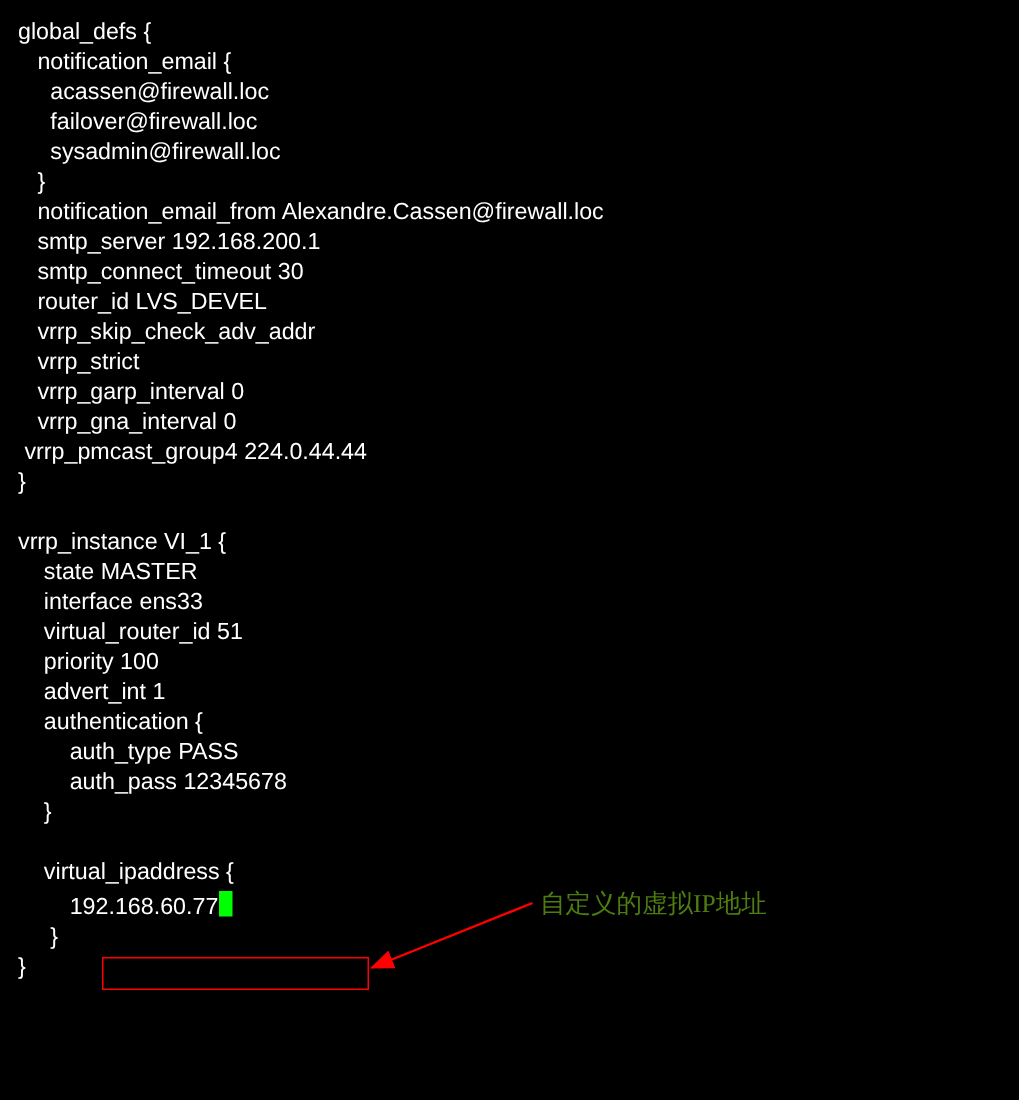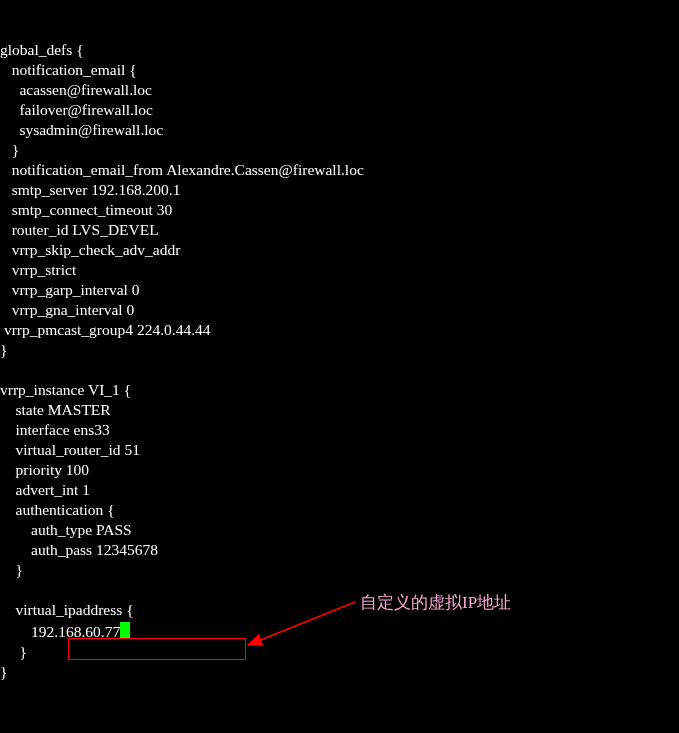--- a/index.html
+++ b/index.html
@@ -5,49 +5,48 @@
   html, body {
     margin: 0;
     padding: 0;
     background: #000000;
     width: 679px;
     height: 733px;
     overflow: hidden;
     position: relative;
   }
   .terminal {
-    font-family: Liberation Serif, serif;
+    font-family: Liberation Sans, sans-serif;
     font-size: 15.5px;
     line-height: 20px;
     color: #ffffff;
     white-space: pre;
-    padding: 0;
+    padding: 12px;
     position: absolute;
     left: 0;
     top: 0;
-    margin-top: 40px;
   }
   .hlbox {
     position: absolute;
     border: 1.5px solid #ff0000;
     box-sizing: border-box;
     pointer-events: none;
   }
   .cursor {
     display: inline-block;
     width: 9.5px;
     height: 17px;
     background: #00ff00;
     vertical-align: baseline;
     position: relative;
     top: 2px;
   }
   .annot {
     position: absolute;
-    color: #f9a8d4;
+    color: #4d7c0f;
     font-family: "SimSun", "Songti SC", serif;
     font-size: 17px;
     white-space: nowrap;
     pointer-events: none;
   }
   svg.arrow {
     position: absolute;
     pointer-events: none;
   }
 </style>

